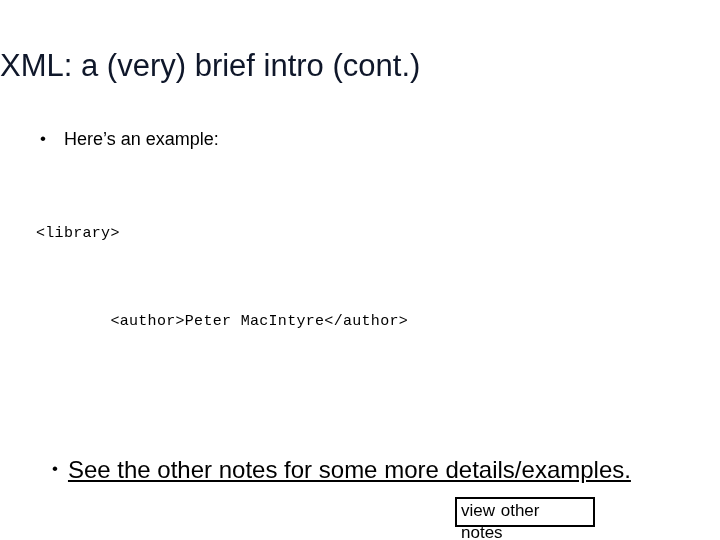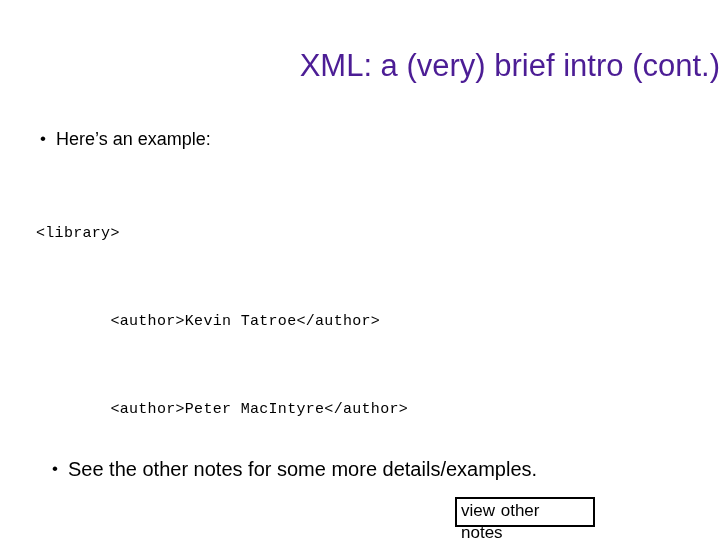--- a/index.html
+++ b/index.html
@@ -23,22 +23,22 @@
     height: 540px;
     background: #ffffff;
   }
 
   
   #slide-title {
     position: absolute;
     left: 0;
     top: 48px;
     width: 720px;
-    text-align: right;
-    color: #4c1d95;
+    text-align: left;
+    color: #0f172a;
     font-family: "Liberation Sans", sans-serif;
     font-size: 31px;
     font-weight: 400;
     line-height: 36px;
     letter-spacing: 0px;
     white-space: nowrap;
   }
 
   
   .bullet-line {
@@ -60,29 +60,29 @@
   .bullet-text {
     display: inline-block;
   }
 
   #bullet-example {
     left: 40px;
     top: 128px;
     font-size: 18px;
     line-height: 23px;
   }
-  #bullet-example .bullet-text { font-size: 18px; line-height: 23px; }
+  #bullet-example .bullet-text { font-size: 18px; line-height: 23px; margin-left: 8px; }
 
   #bullet-notes {
     left: 52px;
     top: 458px;
     font-size: 18px;
     line-height: 23px;
   }
-  #bullet-notes .bullet-text { font-size: 20px; line-height: 23px; }
+  #bullet-notes .bullet-text { font-size: 24px; line-height: 23px; text-decoration: underline; }
 
   
   #code-block {
     position: absolute;
     left: 36px;
     top: 157px;
     font-family: "Liberation Mono", monospace;
     font-size: 15px;
     line-height: 22px;
     color: #000000;
@@ -127,21 +127,20 @@
 
   <div id="slide-title">XML: a (very) brief intro (cont.)</div>
 
   <div class="bullet-line" id="bullet-example">
     <span class="bullet-mark">•</span>
     <span class="bullet-text">Here’s an example:</span>
   </div>
 
   <div id="code-block">
     <span class="code-line">&lt;library&gt;</span>
-    <span class="code-line">        &lt;author&gt;Kevin Tatroe&lt;/author&gt;</span>
     <span class="code-line">        &lt;author&gt;Peter MacIntyre&lt;/author&gt;</span>
     
     
     
     
     
     
     
   </div>
 

